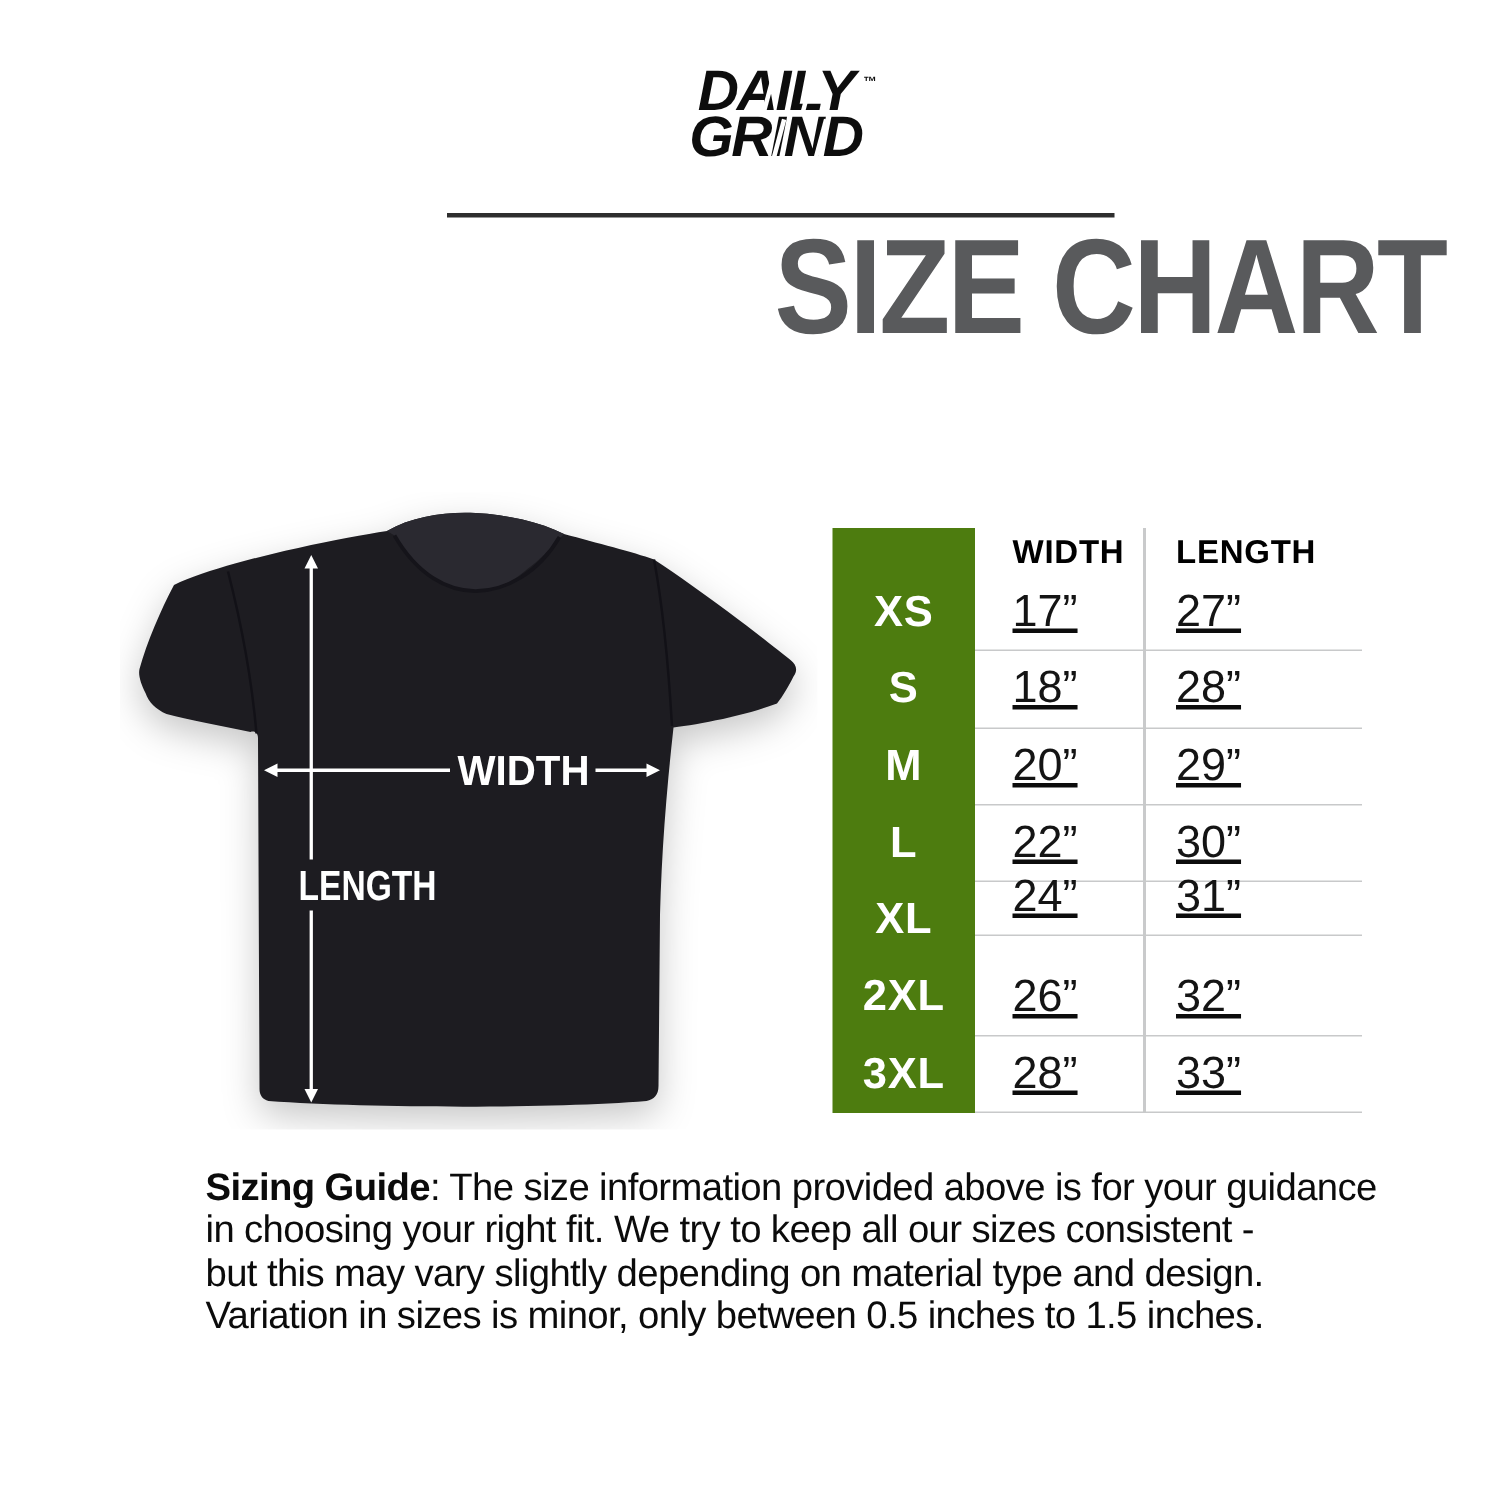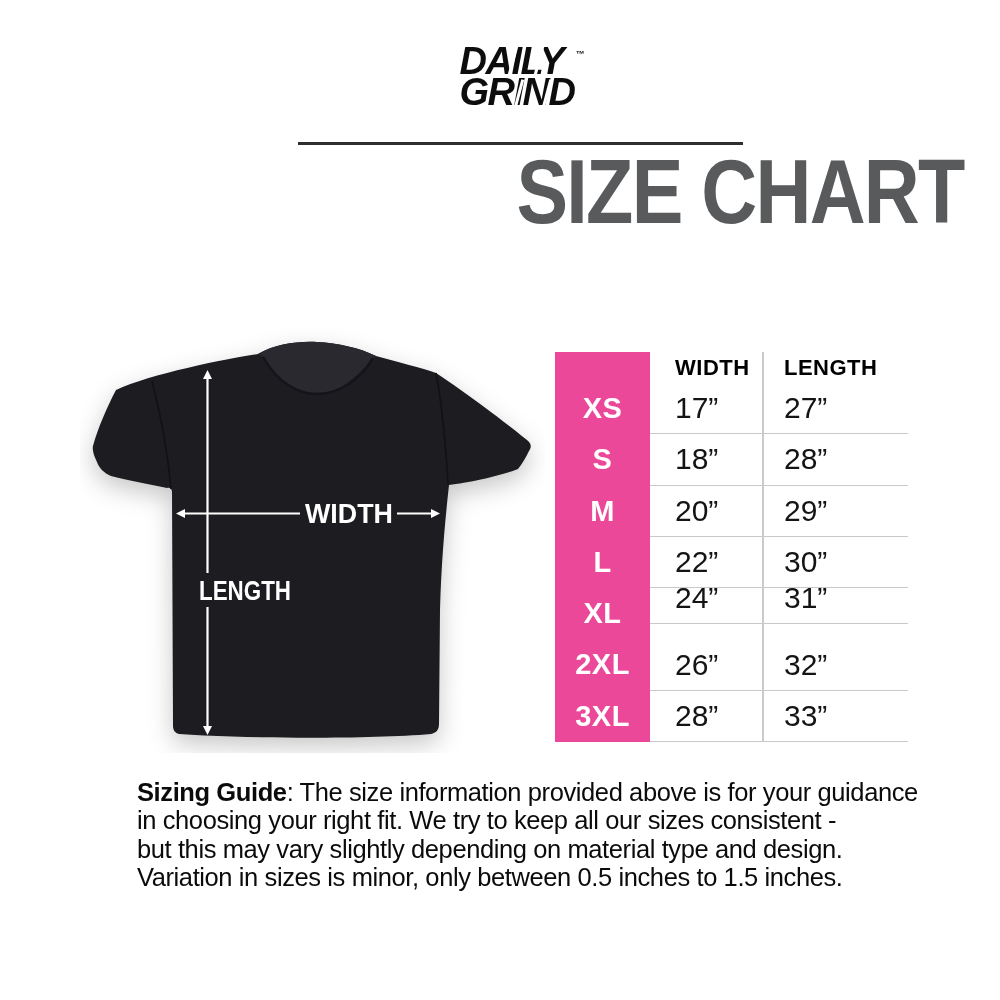--- a/index.html
+++ b/index.html
@@ -1,50 +1,50 @@
 <!DOCTYPE html>
 <html><head>
 <meta charset="utf-8">
 <style>
   html,body{margin:0;padding:0;background:#ffffff;}
   body{position:relative;width:1000px;height:1000px;overflow:hidden;
        font-family:"Liberation Sans","DejaVu Sans",sans-serif;color:#0c0c0c;}
 
   
   .logo{position:absolute;left:517px;top:44px;transform:translateX(-50%);
-        text-align:left;font-style:italic;font-weight:bold;color:#0d0d0d;}
+        text-align:center;font-style:italic;font-weight:bold;color:#0d0d0d;}
   .logo-line1{font-size:38px;line-height:34px;letter-spacing:-1.5px;}
   .logo-line2{font-size:38px;line-height:29px;letter-spacing:-1.5px;}
   .logo .tm{position:absolute;right:-10px;top:5px;font-size:9px;font-style:normal;
             letter-spacing:0;font-weight:bold;}
   .logo-slash{position:absolute;width:2.5px;background:#ffffff;transform:rotate(15deg);}
 
   
   .hdr-divider{position:absolute;left:298px;top:142px;width:445px;height:2.5px;background:#2e2e2e;}
   .title-wrap{position:absolute;left:34px;top:147px;width:966px;text-align:right;}
   .title-wrap .t{display:inline-block;font-size:90px;line-height:90px;font-weight:bold;
                  color:#595a5c;letter-spacing:-2px;transform:scaleX(0.86);transform-origin:center;}
 
   
   .shirt-svg{position:absolute;left:80px;top:328px;width:465px;height:425px;}
   .shirt-body{filter:drop-shadow(0 9px 12px rgba(0,0,0,0.22));}
   .shirt-svg text{font-family:"Liberation Sans","DejaVu Sans",sans-serif;font-weight:bold;fill:#ffffff;}
 
   
-  .size-col{position:absolute;left:555px;top:352px;width:95px;height:390px;background:#ec4899;
+  .size-col{position:absolute;left:555px;top:352px;width:95px;height:390px;background:#4d7c0f;
             display:flex;flex-direction:column;}
   .size-col .spacer{height:31px;}
   .size-cell{height:51.28px;display:flex;align-items:center;justify-content:center;
              color:#ffffff;font-weight:bold;font-size:29px;letter-spacing:0.5px;}
   .tbl{position:absolute;left:650px;top:352px;width:258px;height:390px;}
   .tbl .vdiv{position:absolute;left:112px;top:0;width:1.5px;height:100%;background:#c9cacb;}
   .t-header{position:absolute;left:0;top:0;width:100%;height:31px;display:flex;align-items:center;}
   .t-header .c1,.t-header .c2{font-weight:bold;font-size:22px;letter-spacing:0.5px;color:#000;}
   .t-row{position:absolute;left:0;width:100%;height:51.28px;box-sizing:border-box;
-         border-bottom:1.5px solid #c8c9ca;display:flex;align-items:center;}
+         border-bottom:1.5px solid #c8c9ca;display:flex;align-items:center;text-decoration:underline;}
   .c1{width:113px;padding-left:25px;box-sizing:border-box;}
   .c2{flex:1;padding-left:21px;}
   .t-row .c1,.t-row .c2{font-size:30px;color:#141414;}
 
   
   .guide{position:absolute;left:119px;top:778px;font-size:25.5px;letter-spacing:-0.4px;
          color:#0b0b0b;}
   .guide .gl{height:28.4px;white-space:nowrap;margin-left:18px;}
   .guide b{font-weight:bold;}
 </style>

